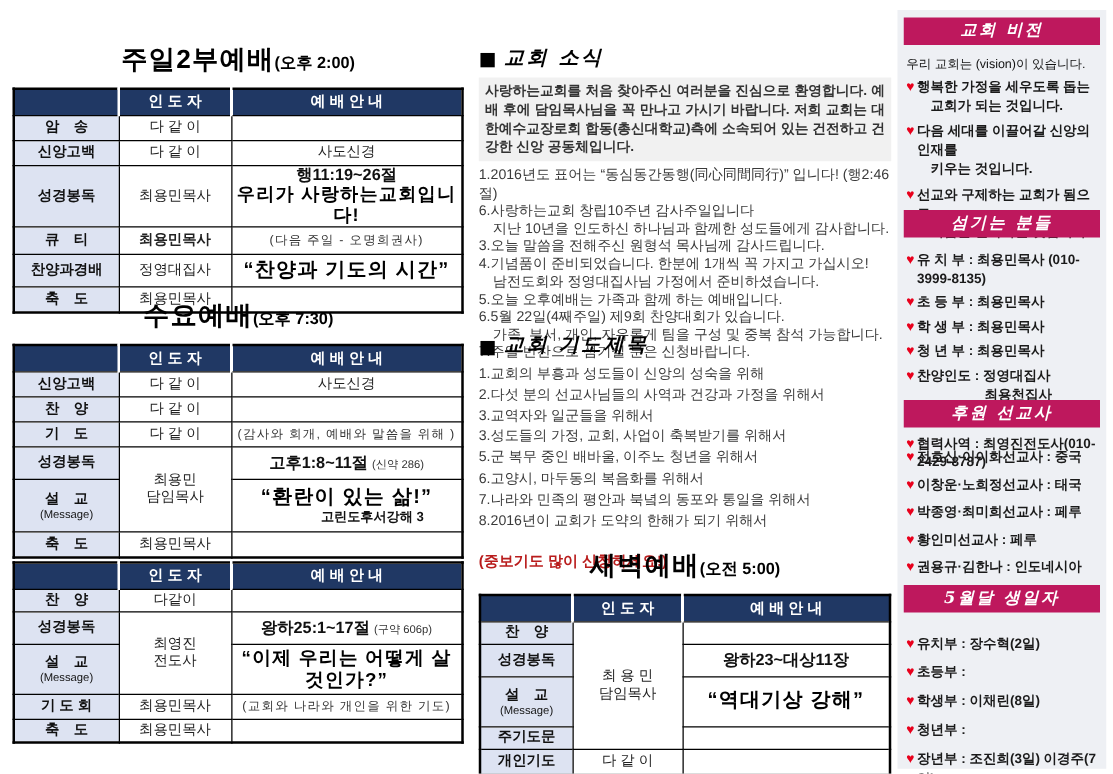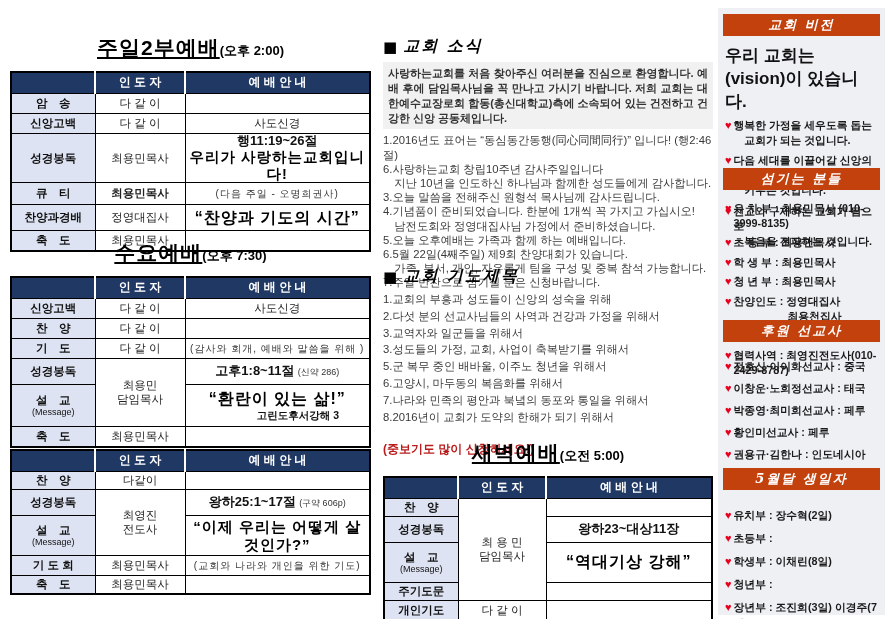--- a/index.html
+++ b/index.html
@@ -2,21 +2,21 @@
 <html><head>
 <meta charset="utf-8">
 <style>
   html,body{margin:0;padding:0;background:#fff;}
   #page{position:relative;width:890px;height:619px;background:#ffffff;overflow:hidden;
         font-family:"Liberation Sans",sans-serif;color:#111;}
   .blk{position:absolute;}
 
   
   .svc-title{text-align:center;font-weight:bold;color:#000;line-height:24px;}
-  .svc-title .t-main{font-size:21px;letter-spacing:1px;text-decoration:underline;}
+  .svc-title .t-main{font-size:21px;letter-spacing:1px;}
   .svc-title .t-time{font-size:13px;}
 
   
   table.svc{width:100%;border-collapse:collapse;border:2px solid #000;table-layout:fixed;
             margin-top:8px;background:#fff;}
   table.svc col.c1{width:84px;} table.svc col.c2{width:90px;}
   table.svc.narrow col.c1{width:74px;} table.svc.narrow col.c2{width:88px;}
   table.svc th,table.svc td{border:1px solid #000;padding:0 2px;line-height:1.15;overflow:hidden;}
   table.svc tr.hd th{background:#203864;color:#fff;font-size:12px;font-weight:bold;height:20px;}
   table.svc tr.hd th + th{border-left:2px solid #fff;}
@@ -40,25 +40,25 @@
   .intro{background:#f1f1f1;margin-top:5px;padding:4px 5px;font-size:11px;font-weight:bold;
          color:#333;line-height:1.35;text-align:justify;}
   .plain-list{margin-top:4px;}
   .plain-list .li{font-size:11.3px;color:#3a3a3a;line-height:14.2px;white-space:pre-line;}
   .prayer-list .li{line-height:16.8px;}
   .prayer-foot{font-size:12px;font-weight:bold;color:#b91c1c;padding-right:34px;margin-top:16px;}
 
   
   #sidebar{left:718px;top:8px;width:167px;height:607px;background:#eef0f4;}
   .sb-sec{position:absolute;left:0;width:167px;}
-  .sb-head{margin:0 5px;height:22px;background:#c2410c;color:#fff;text-align:center;
+  .sb-head{margin:0 5px;height:22px;background:#be185d;color:#fff;text-align:center;
            font-family:"DejaVu Serif",serif;font-style:italic;font-weight:bold;
            font-size:13px;line-height:22px;letter-spacing:2px;}
   .sb-body{padding:8px 7px 0 7px;}
-  .sb-intro{font-size:17px;font-weight:bold;color:#111;letter-spacing:0;}
+  .sb-intro{font-size:10px;font-weight:normal;color:#111;letter-spacing:0;}
   .sb-item{font-size:10.8px;font-weight:bold;color:#1a1a1a;margin-top:6px;display:flex;align-items:flex-start;}
   .heart{color:#e8001c;margin-right:2px;font-size:11px;line-height:1.35;}
   .sb-text{white-space:pre-line;line-height:1.4;}
   .vision-list .sb-item{margin-top:5px;}
   .servants-list .sb-item{margin-top:4.5px;}
   .missionary-list .sb-item{margin-top:7px;}
   .birthday-list .sb-item{margin-top:8px;}
 </style>
 </head>
 <body>

